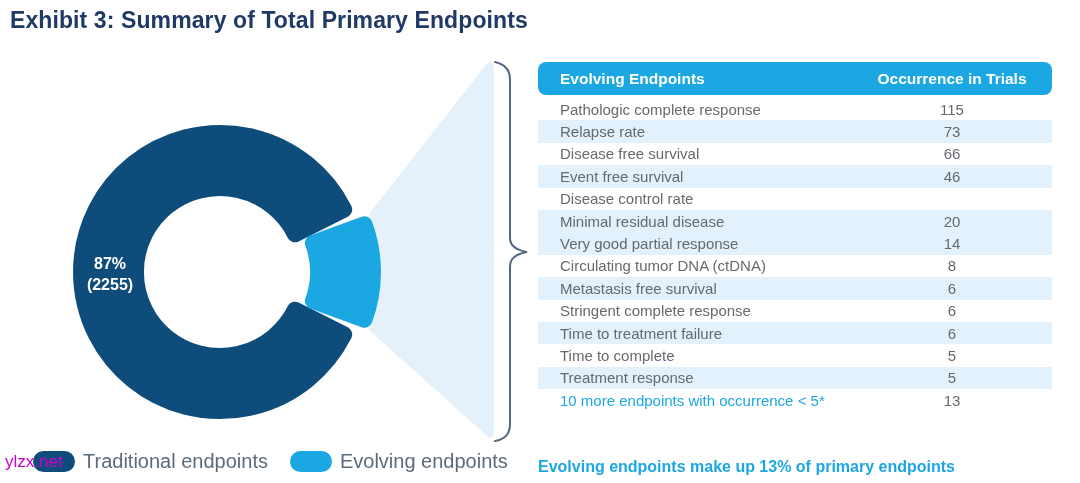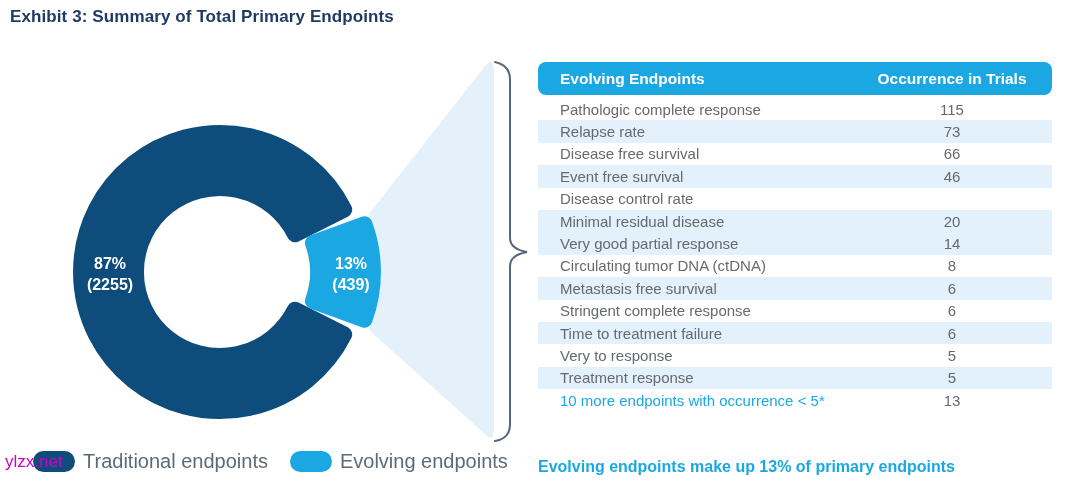--- a/index.html
+++ b/index.html
@@ -8,21 +8,21 @@
   .canvas {
     position: relative;
     width: 1080px;
     height: 483px;
     background: #ffffff;
     overflow: hidden;
   }
   .page-title {
     position: absolute;
     left: 10px; top: 7px;
-    font-size: 17px;
+    font-size: 23px;
     font-weight: bold;
     color: #203a66;
     letter-spacing: 0.1px;
   }
   .chart-title {
     position: absolute;
     left: 30px; top: 64px;
     width: 400px;
     text-align: center;
     font-size: 14px;
@@ -124,24 +124,20 @@
 
     <path d="M364.5,224.2 A139,139 0 0 1 364.5,319.8 L312.9,300.9 A84,84 0 0 0 312.9,243.1 Z" fill="#1ba7e1" stroke="#1ba7e1" stroke-width="16" stroke-linejoin="round"></path>
 
     <path d="M495,62 Q510,65 510,80 L510,238 Q510,249 527,252 Q510,255 510,266 L510,424 Q510,439 495,441" fill="none" stroke="#53677e" stroke-width="2" stroke-linecap="round"></path>
   </svg>
 
   <div class="seg-label traditional">
     <div>87%</div>
     <div>(2255)</div>
   </div>
-  <div class="seg-label evolving">
-    <div>13%</div>
-    <div>(439)</div>
-  </div>
 
   <div class="endpoint-table">
     <div class="thead">
       <span class="hlabel">Evolving Endpoints</span>
       <span class="hvalue">Occurrence in Trials</span>
     </div>
     <div class="tbody">
         <div class="trow">
           <span class="tlabel">Pathologic complete response</span>
           <span class="tvalue">115</span>
@@ -179,21 +175,21 @@
         </div>
         <div class="trow">
           <span class="tlabel">Stringent complete response</span>
           <span class="tvalue">6</span>
         </div>
         <div class="trow striped">
           <span class="tlabel">Time to treatment failure</span>
           <span class="tvalue">6</span>
         </div>
         <div class="trow">
-          <span class="tlabel">Very to response</span>
+          <span class="tlabel">Time to complete</span>
           <span class="tvalue">5</span>
         </div>
         <div class="trow striped">
           <span class="tlabel">Treatment response</span>
           <span class="tvalue">5</span>
         </div>
         <div class="trow last">
           <span class="tlabel">10 more endpoints with occurrence &lt; 5*</span>
           <span class="tvalue">13</span>
         </div>

